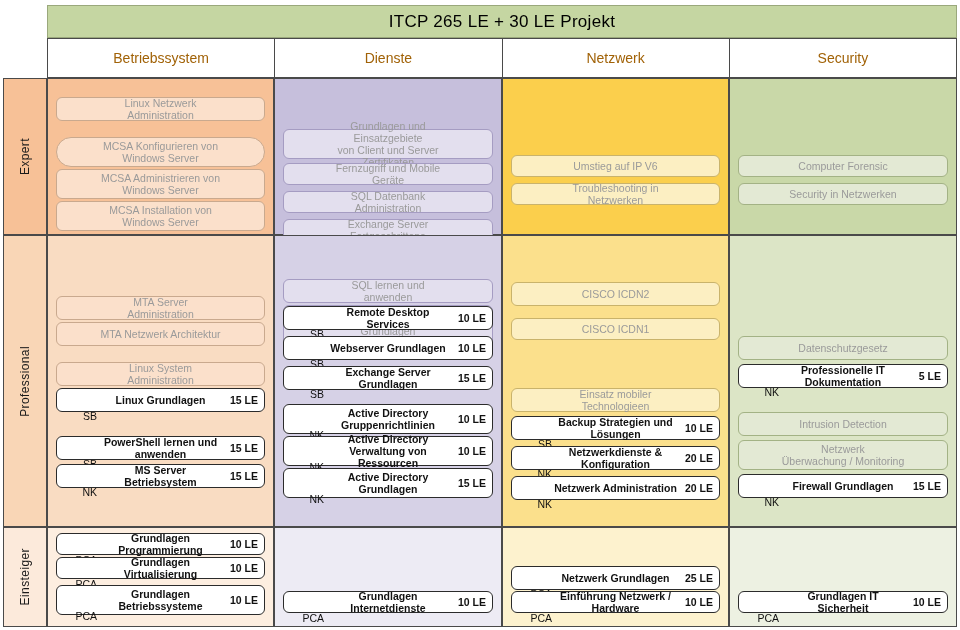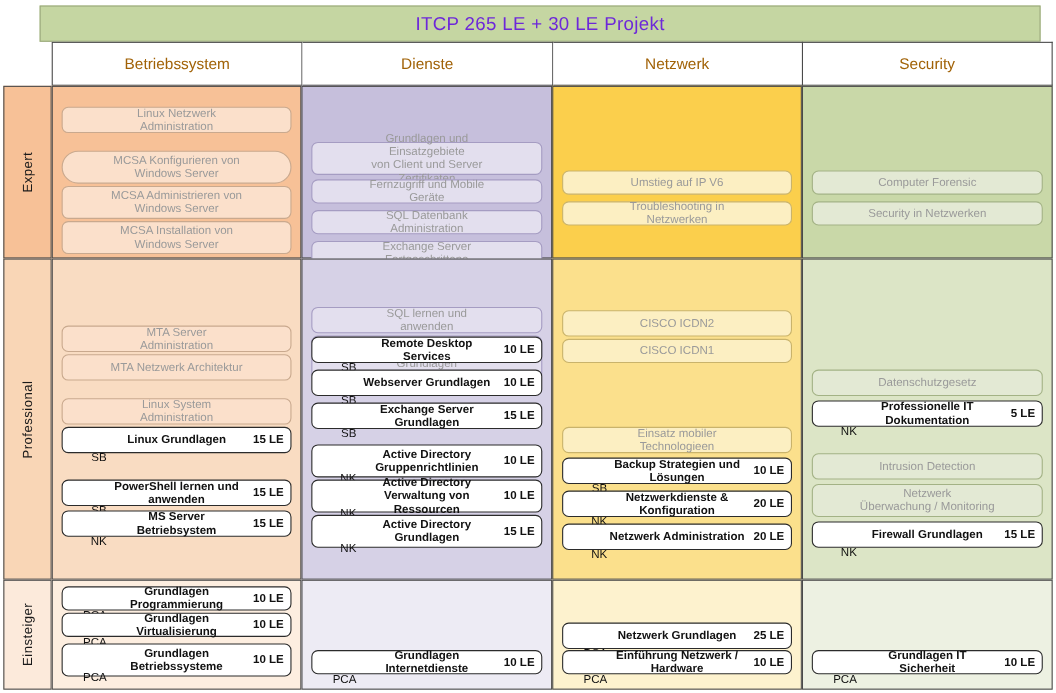--- a/index.html
+++ b/index.html
@@ -6,24 +6,24 @@
   html, body {
     width: 960px; height: 630px;
     background: #ffffff;
     font-family: "Liberation Sans", sans-serif;
     overflow: hidden;
   }
   #root { position: relative; width: 960px; height: 630px; }
 
   
   .title-bar {
-    position: absolute; left: 36px; top: 5px; width: 910px; height: 33px;
+    position: absolute; left: 47px; top: 5px; width: 910px; height: 33px;
     background: #C5D6A2; border: 1px solid #9aa87c;
     display: flex; align-items: center; justify-content: center;
-    font-size: 17px; color: #6d28d9; letter-spacing: .3px;
+    font-size: 17px; color: #000000; letter-spacing: .3px;
   }
   .col-headers {
     position: absolute; left: 47px; top: 38px; width: 910px; height: 40px;
     display: flex;
   }
   .col-header {
     flex: 1 1 0; border: 1px solid #4a4a4a; border-left: none;
     background: #ffffff;
     display: flex; align-items: center; justify-content: center;
     font-size: 14px; color: #a16207;
@@ -274,21 +274,21 @@
         <span class="title">Active Directory<br>Grundlagen</span>
         <span class="le">15 LE</span>
       </div>
     </div>
   <div class="cell c3 r2 tint-net-2">
       <div class="card ghost ghost-net" style="top: 46px; height: 24px;">
         <span class="code"></span>
         <span class="title">CISCO ICDN2</span>
         <span class="le"></span>
       </div>
-      <div class="card ghost ghost-net" style="top: 72px; height: 18px;">
+      <div class="card ghost ghost-net" style="top: 82px; height: 18px;">
         <span class="code"></span>
         <span class="title">CISCO ICDN1</span>
         <span class="le"></span>
       </div>
       <div class="card ghost ghost-net" style="top: 152px; height: 24px;">
         <span class="code"></span>
         <span class="title">Einsatz mobiler Technologieen</span>
         <span class="le"></span>
       </div>
       <div class="card active" style="top: 180px; height: 24px;">

